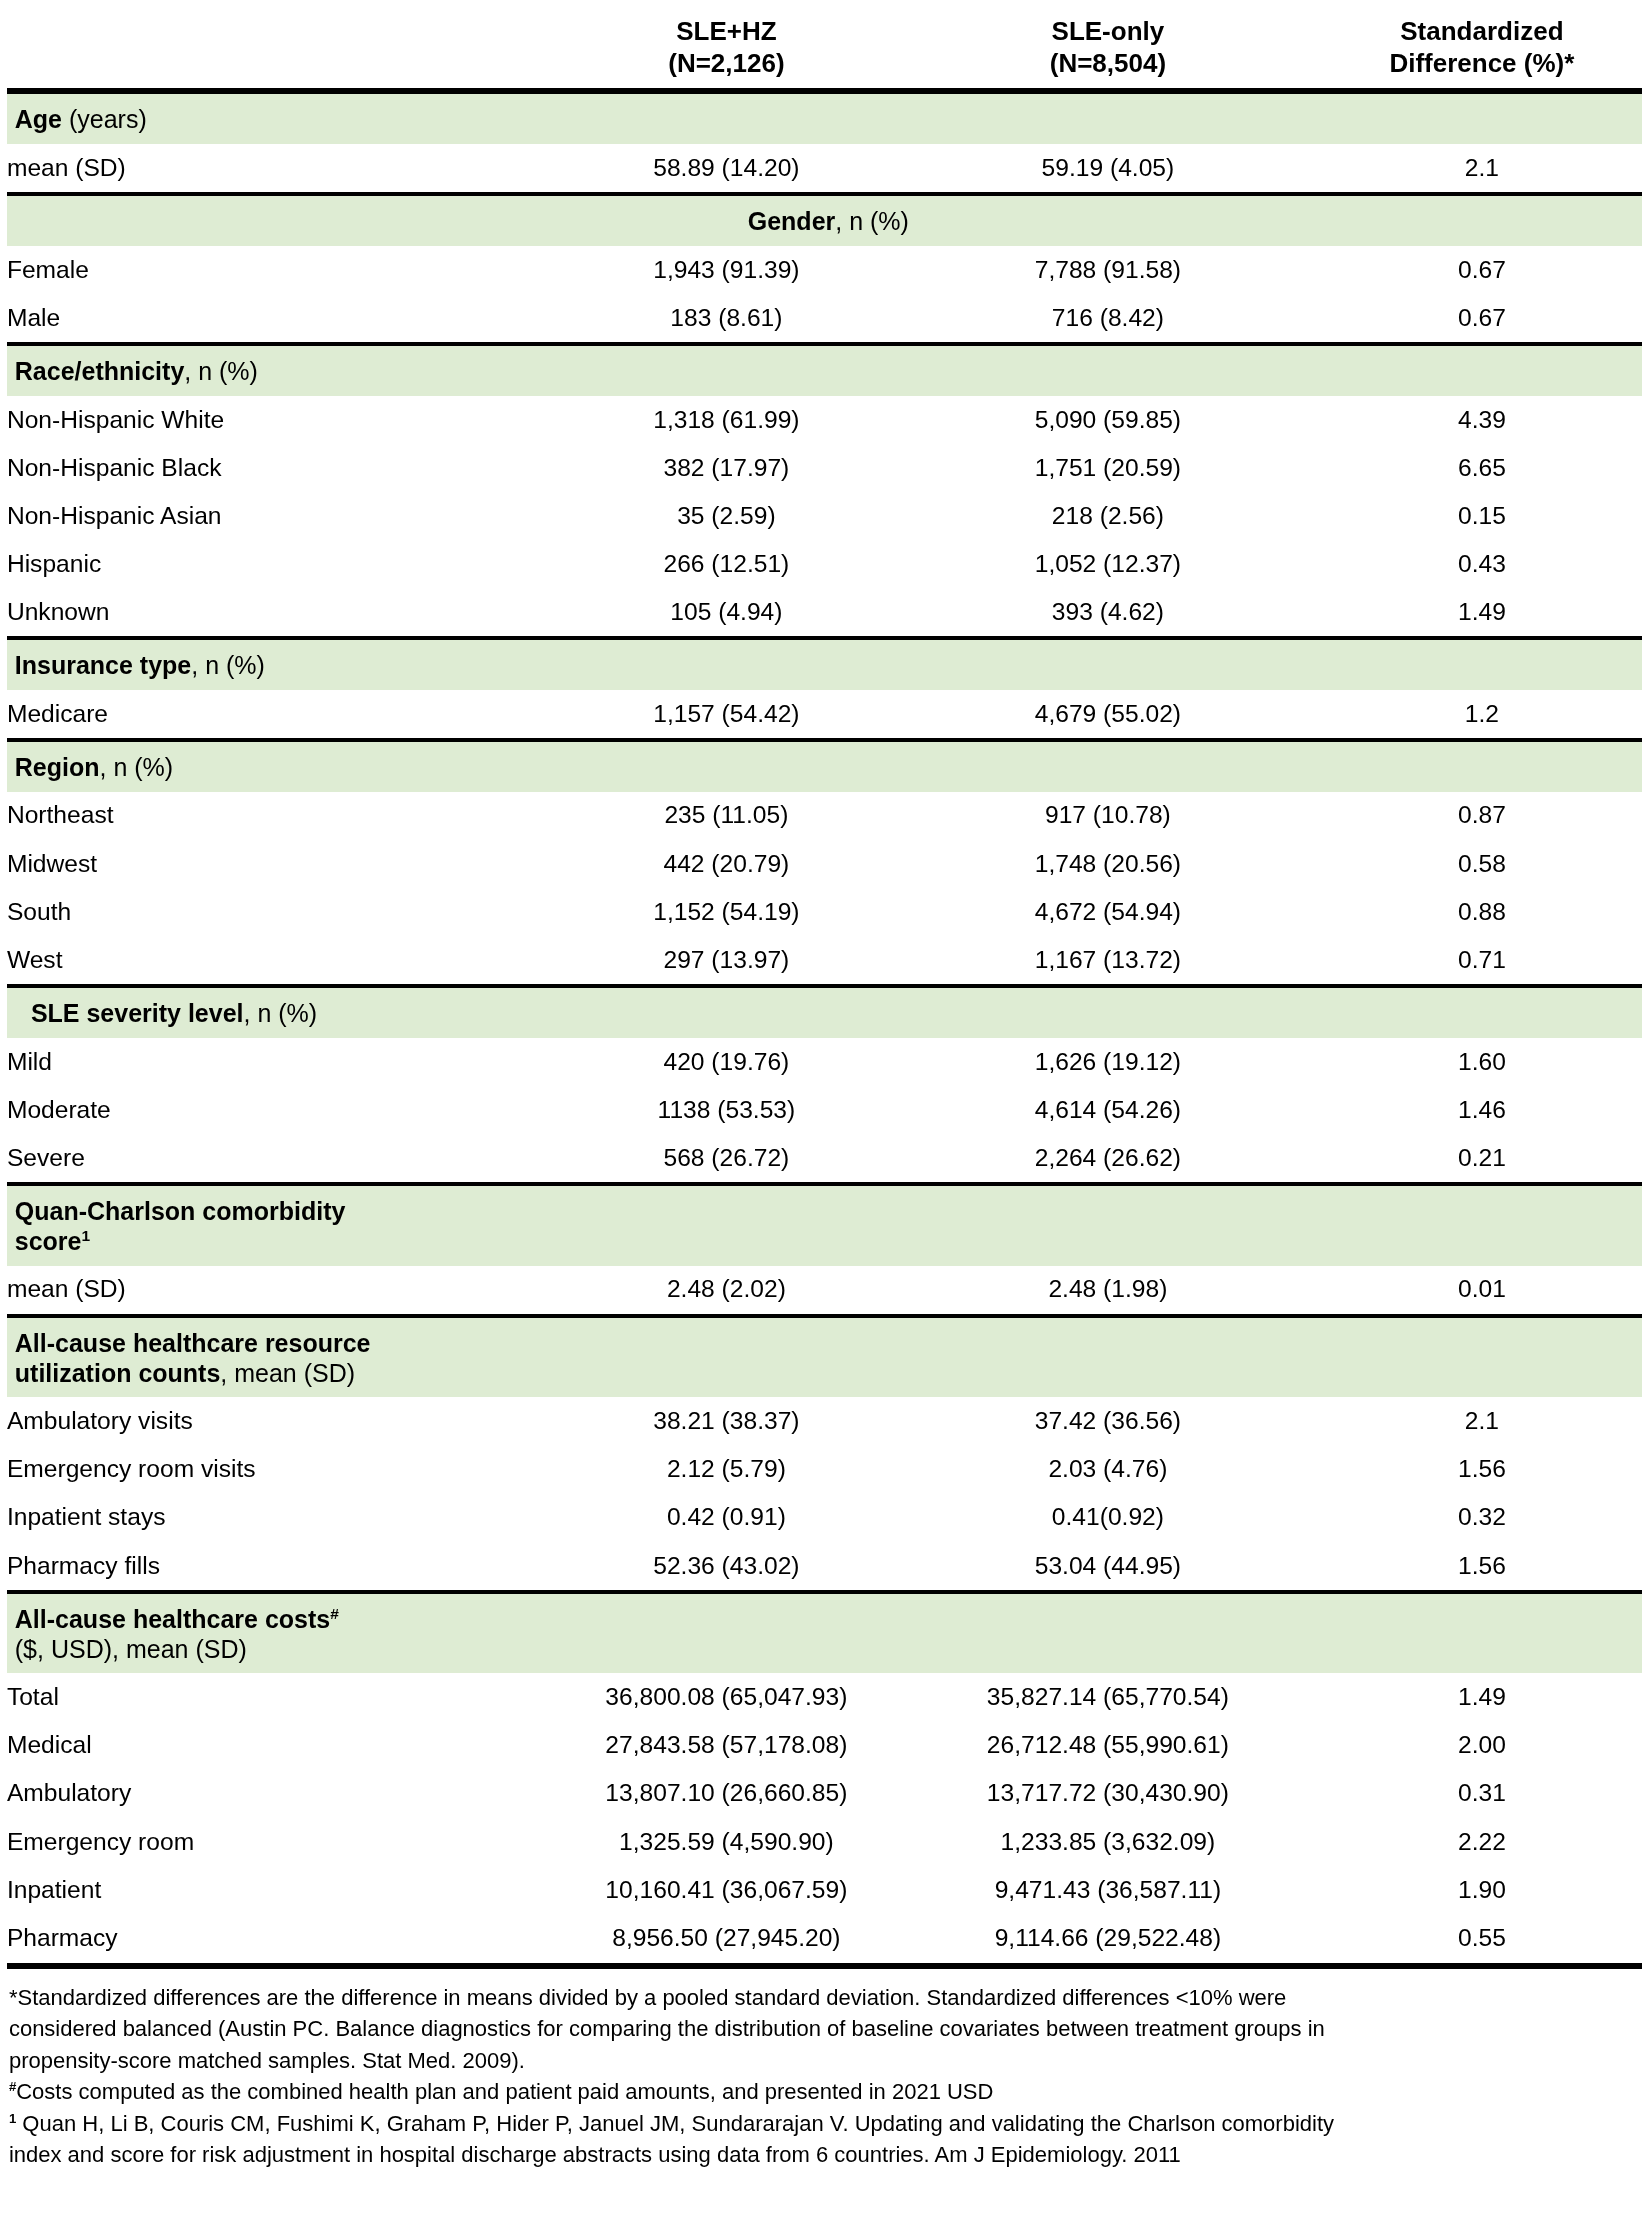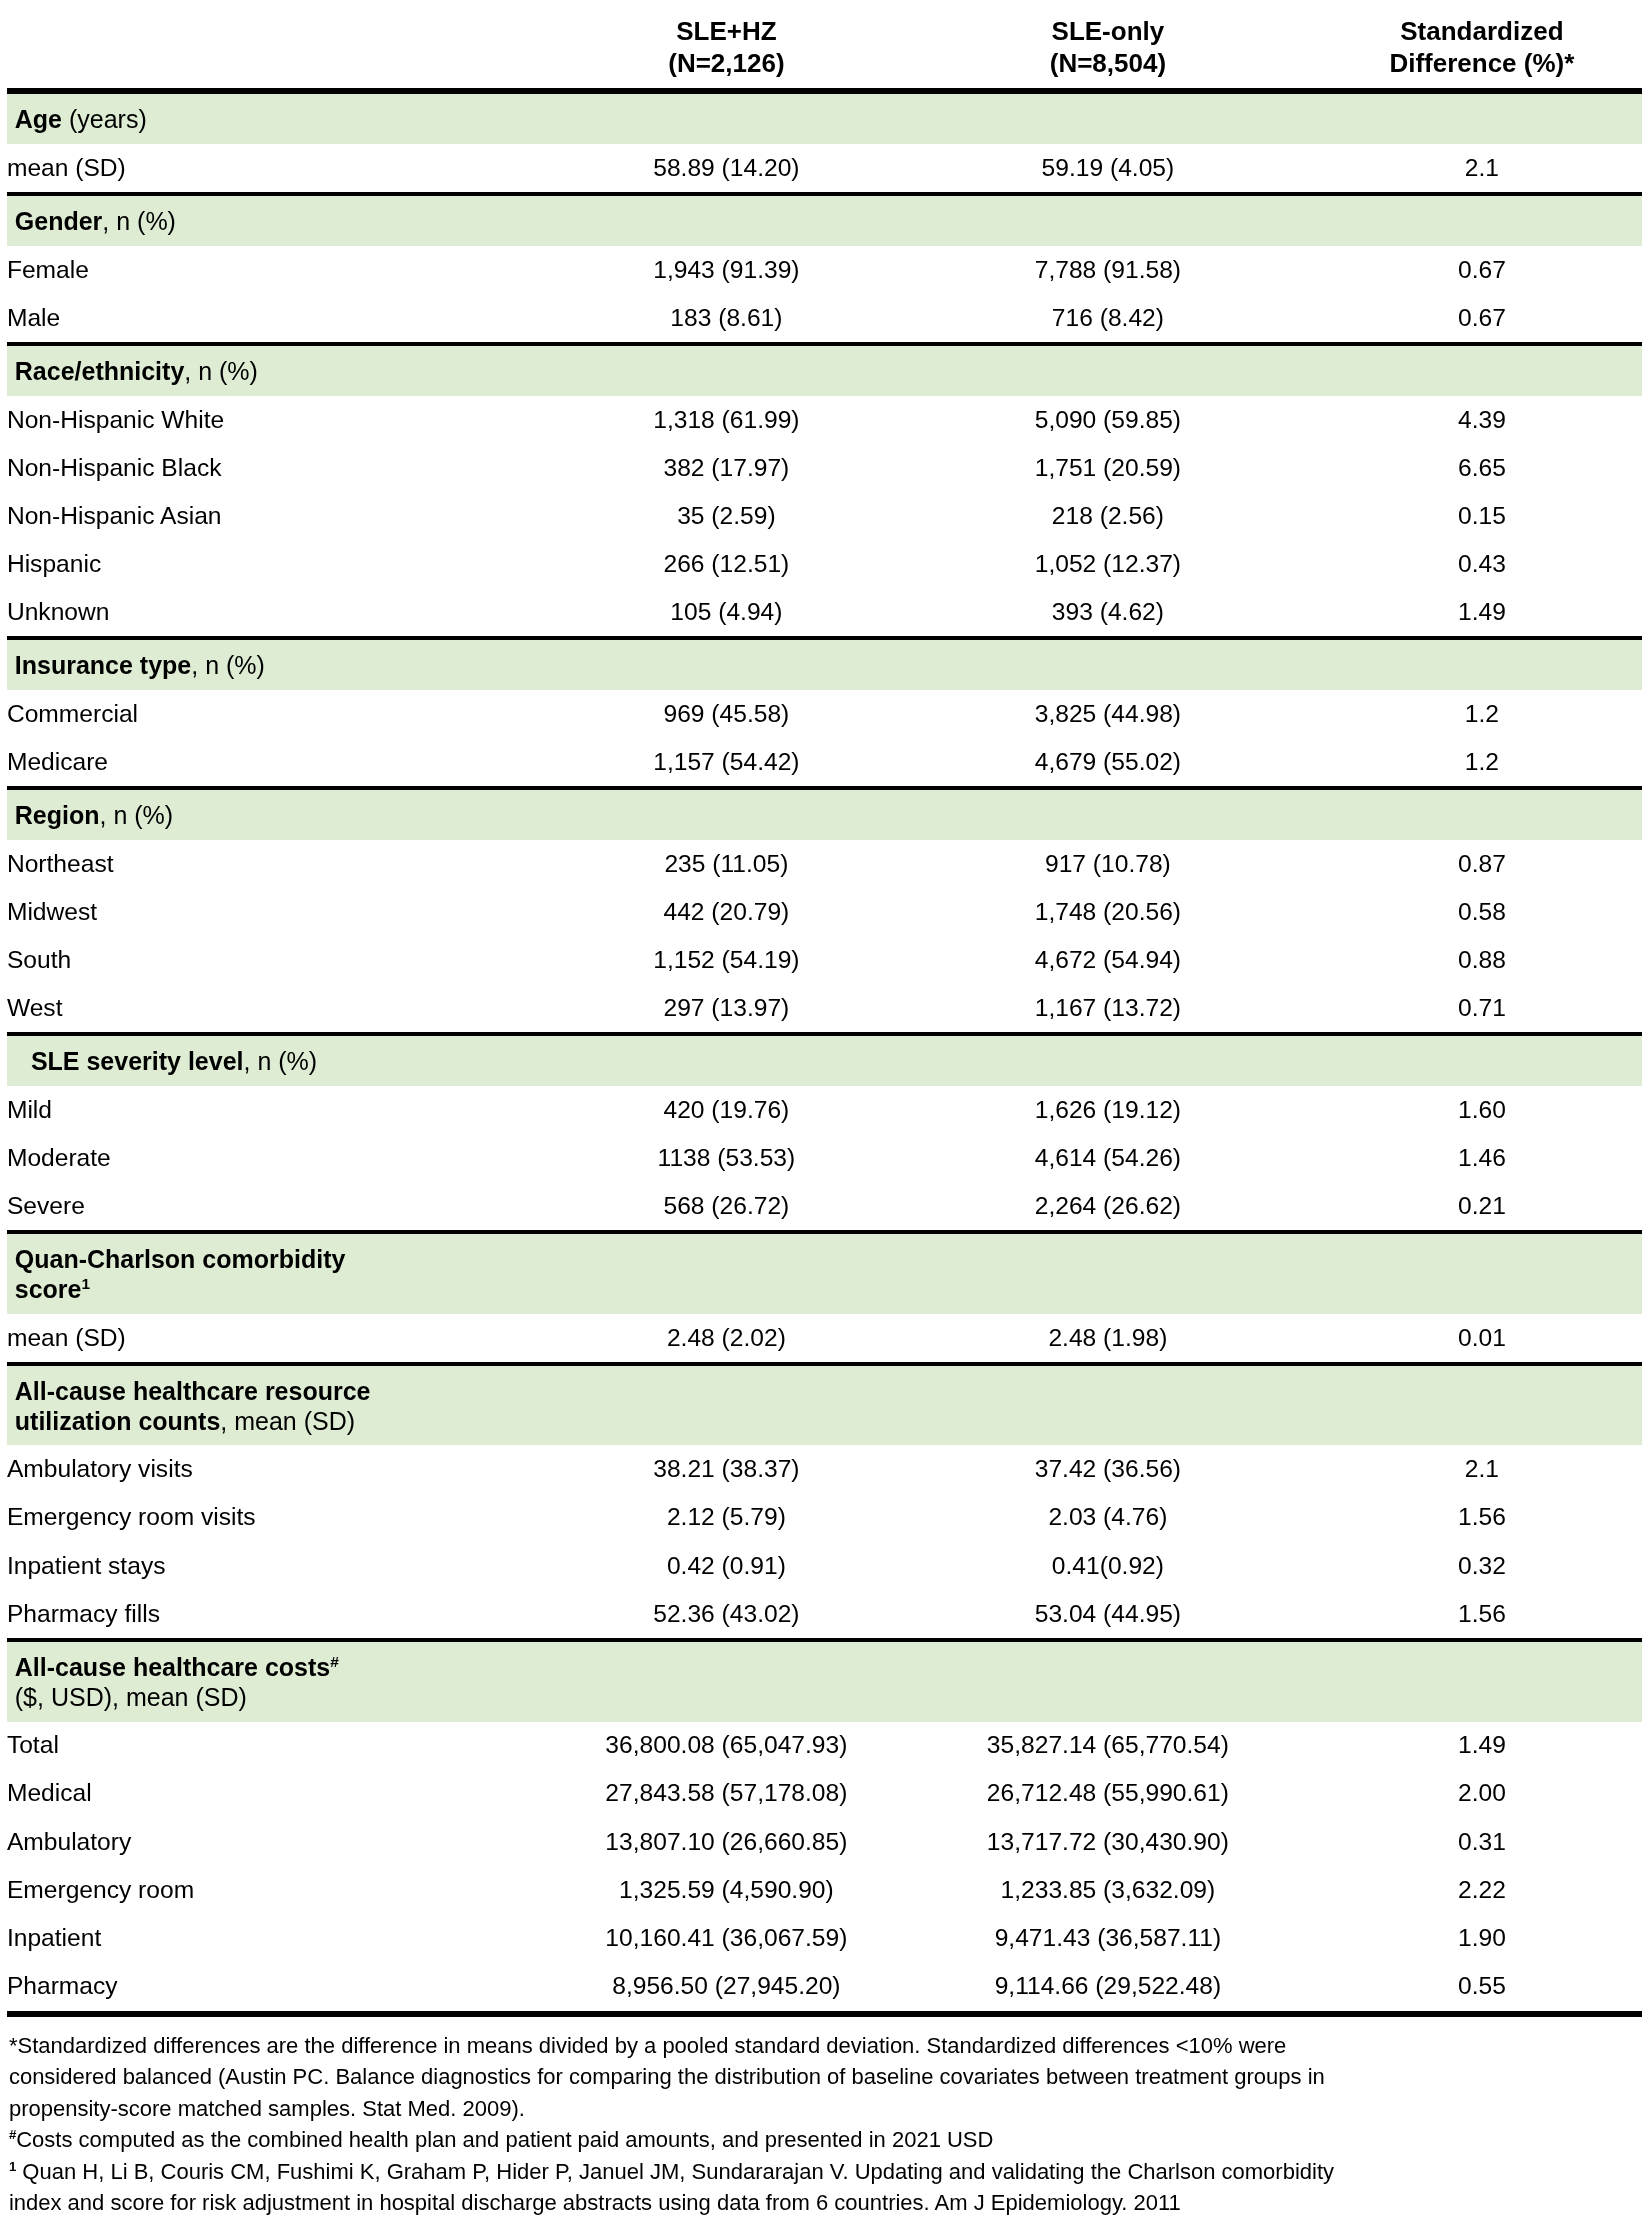--- a/index.html
+++ b/index.html
@@ -71,21 +71,21 @@
             <div><span class="b">Age</span><span> (years)</span></div>
           </td>
         </tr>
         <tr class="data">
           <td class="label ind1">mean (SD)</td>
           <td class="val">58.89 (14.20)</td>
           <td class="val">59.19 (4.05)</td>
           <td class="val">2.1</td>
         </tr>
         <tr class="band">
-          <td colspan="4" style="background: rgb(222, 236, 211);">
+          <td colspan="4" style="background: rgb(222, 236, 211); text-align: center;">
             <div><span class="b">Gender</span><span>, n (%)</span></div>
           </td>
         </tr>
         <tr class="data">
           <td class="label ind1">Female</td>
           <td class="val">1,943 (91.39)</td>
           <td class="val">7,788 (91.58)</td>
           <td class="val">0.67</td>
         </tr>
         <tr class="data">
@@ -126,26 +126,20 @@
         <tr class="data">
           <td class="label ind1">Unknown</td>
           <td class="val">105 (4.94)</td>
           <td class="val">393 (4.62)</td>
           <td class="val">1.49</td>
         </tr>
         <tr class="band">
           <td colspan="4" style="background: rgb(222, 236, 211);">
             <div><span class="b">Insurance type</span><span>, n (%)</span></div>
           </td>
-        </tr>
-        <tr class="data">
-          <td class="label ind1">Commercial</td>
-          <td class="val">969 (45.58)</td>
-          <td class="val">3,825 (44.98)</td>
-          <td class="val">1.2</td>
         </tr>
         <tr class="data">
           <td class="label ind1">Medicare</td>
           <td class="val">1,157 (54.42)</td>
           <td class="val">4,679 (55.02)</td>
           <td class="val">1.2</td>
         </tr>
         <tr class="band">
           <td colspan="4" style="background: rgb(222, 236, 211);">
             <div><span class="b">Region</span><span>, n (%)</span></div>

